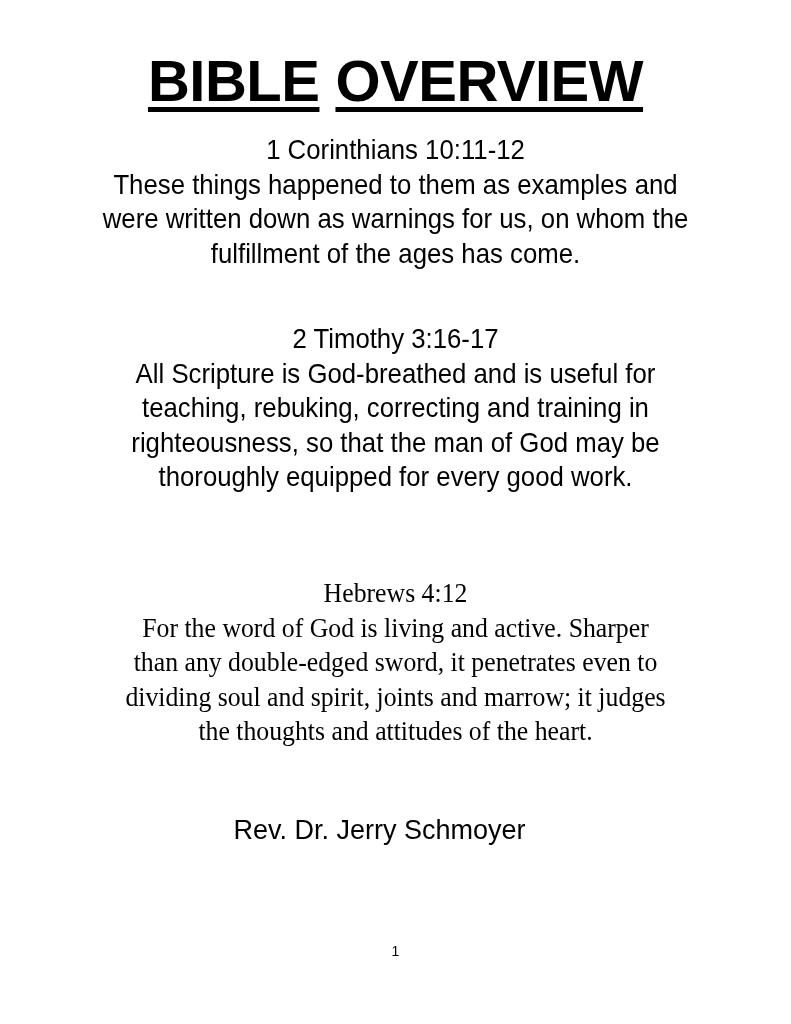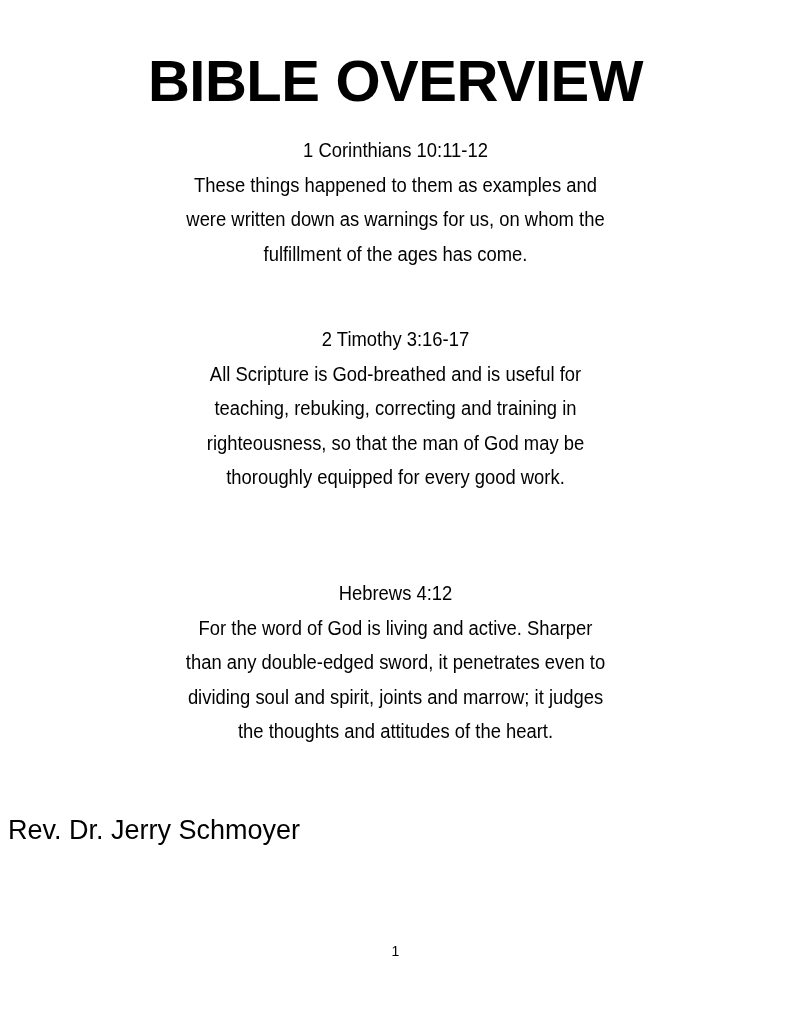--- a/index.html
+++ b/index.html
@@ -29,49 +29,51 @@
       top: 46px;
       width: 791px;
       text-align: center;
       font-weight: bold;
       font-size: 58px;
       line-height: 70px;
       letter-spacing: -0.5px;
       white-space: nowrap;
     }
     .title .word {
+      text-decoration: underline;
       text-decoration-thickness: 5px;
       text-underline-offset: 6px;
     }
     .title .gap {
       display: inline-block;
       width: 16px;
     }
     .block {
       position: absolute;
       left: 20px;
       width: 751px;
       text-align: center;
-      font-size: 20px;
+      font-size: 28px;
       line-height: 34.5px;
     }
     .block .line {
       display: block;
       white-space: nowrap;
       transform: scaleX(0.92);
       transform-origin: center;
     }
     .block-1 { top: 133px; }
     .block-2 { top: 322px; }
-    .block-3 { top: 576px; }
+    .block-3 { top: 576px; font-family: Liberation Serif, serif; }
     .author {
       position: absolute;
-      left: 8px;
+      left: 0;
       top: 815px;
       width: 759px;
+      text-align: center;
       font-size: 27px;
       line-height: 31px;
     }
     .author .line {
       display: block;
       white-space: nowrap;
     }
     .page-number {
       position: absolute;
       left: 0;

